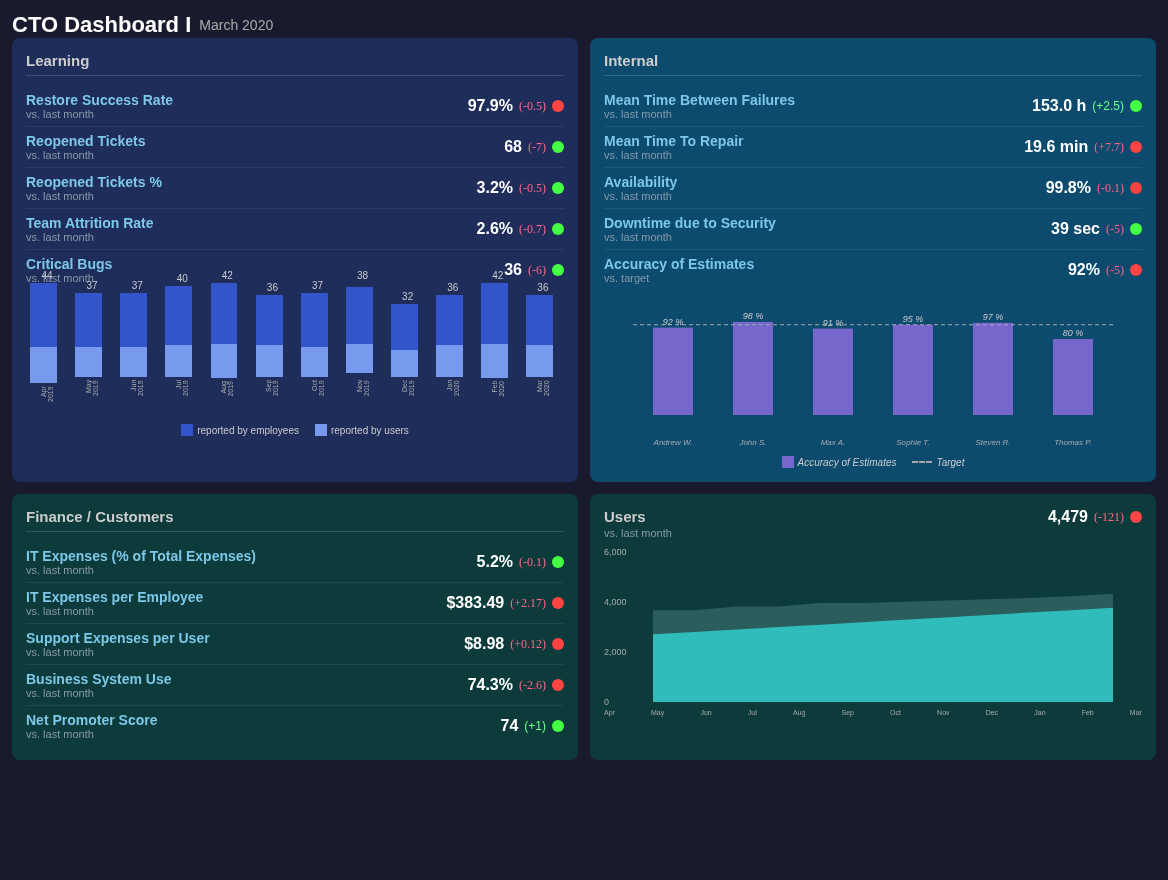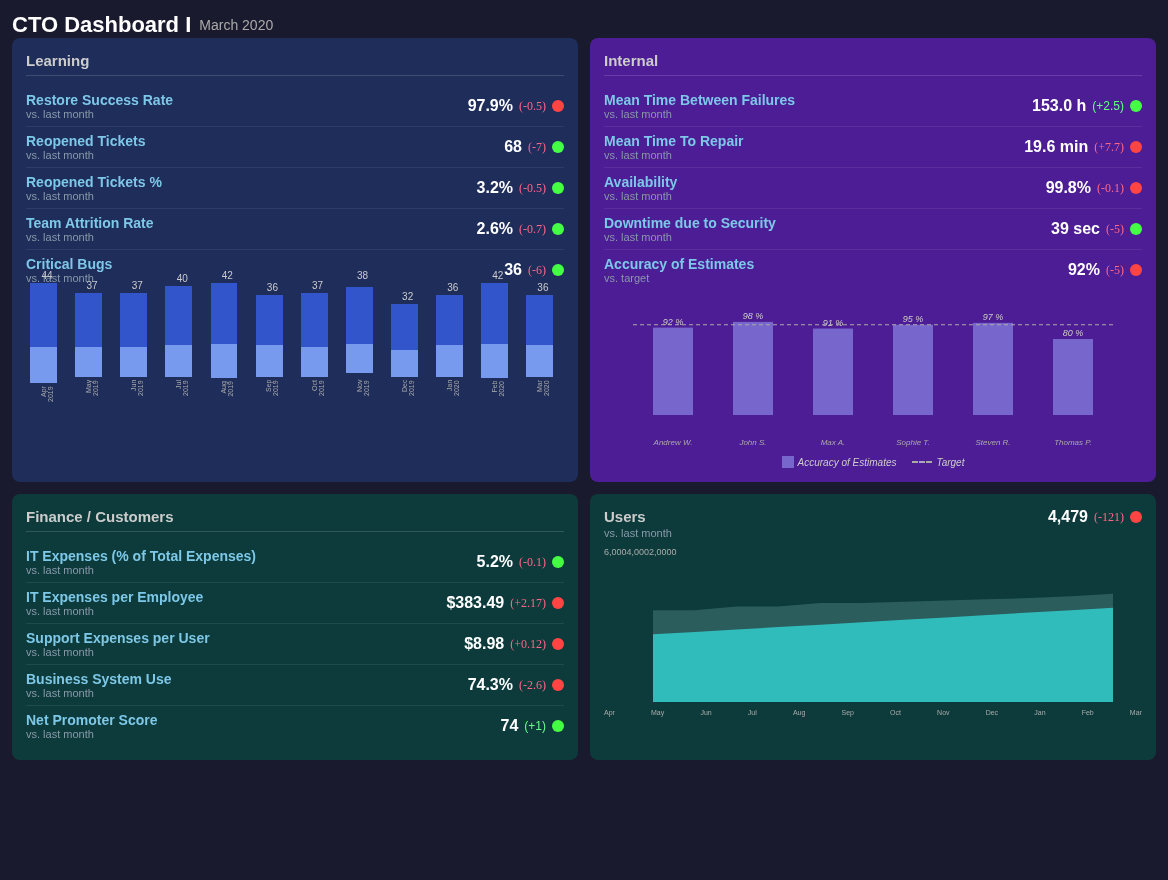--- a/index.html
+++ b/index.html
@@ -35,21 +35,21 @@
     .panel {
       border-radius: 8px;
       padding: 14px;
     }
     .panel-learning {
       background: #1e2d5a;
       grid-column: 1;
       grid-row: 1;
     }
     .panel-internal {
-      background: #4c1d95;
+      background: #0c4a6e;
       grid-column: 2;
       grid-row: 1;
     }
     .panel-finance {
       background: #0d3b3b;
       grid-column: 1;
       grid-row: 2;
     }
     .panel-users {
       background: #0d3b3b;
@@ -213,20 +213,21 @@
       font-size: 10px;
       color: #ccc;
     }
     .legend-active { background: #33cccc; width: 12px; height: 12px; }
     .legend-inactive { background: #558888; width: 12px; height: 12px; }
     .y-axis-labels {
       position: absolute;
       left: 0;
       top: 0;
       display: flex;
+      flex-direction: column;
       justify-content: space-between;
       height: 160px;
       font-size: 9px;
       color: #aaa;
     }
   </style>
 </head>
 <body>
 
 <div class="page-header">
@@ -387,20 +388,30 @@
   </div>
           <div class="bar-group" style="height: 150px; justify-content: flex-end;">
     <div class="bar-label-top">36</div>
     <div style="display:flex;flex-direction:column;width:80%;align-items:stretch;">
       <div class="bar-employee" style="height:50px;"></div>
       <div class="bar-user" style="height:31.818181818181817px;"></div>
     </div>
     <div class="bar-xlabel">Mar<br>2020</div>
   </div>
         </div>
+      <div class="chart-legend">
+        <div class="legend-item">
+          <div class="legend-box legend-employee"></div>
+          <span>reported by employees</span>
+        </div>
+        <div class="legend-item">
+          <div class="legend-box legend-user"></div>
+          <span>reported by users</span>
+        </div>
+      </div>
     </div>
   </div>
 
   <div class="panel panel-internal">
     <div class="panel-title">Internal</div>
     <div id="internal-metrics">
         <div class="metric-row">
       <div class="metric-label">
         <span class="metric-name">Mean Time Between Failures</span>
         <span class="metric-sub">vs. last month</span>

